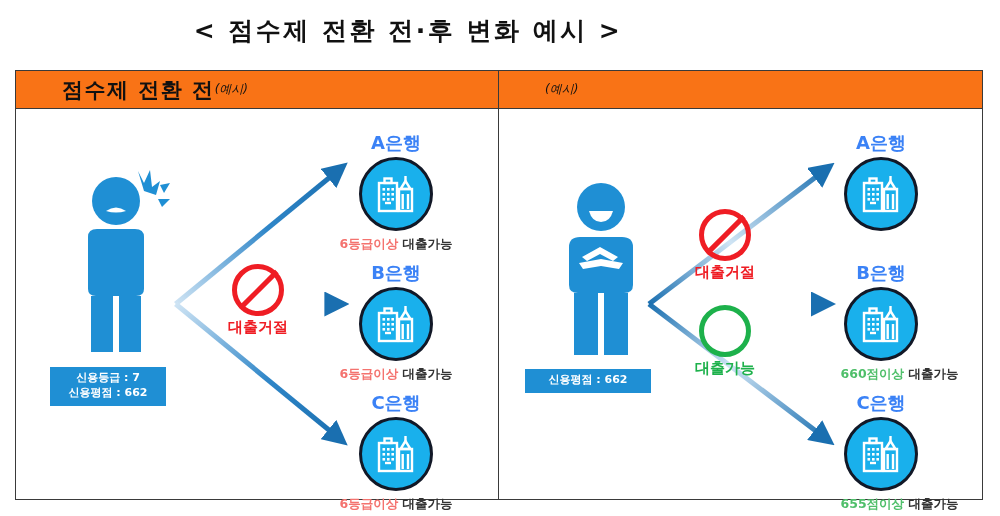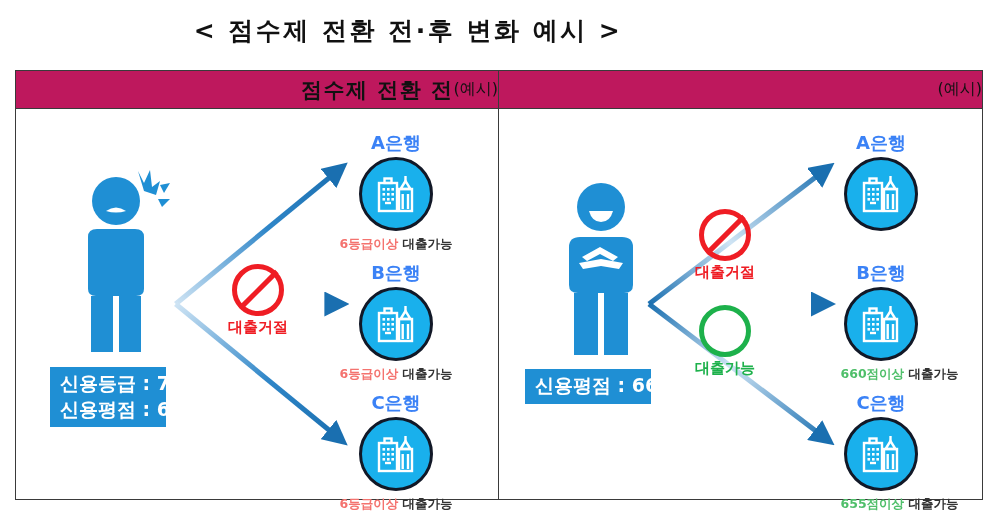--- a/index.html
+++ b/index.html
@@ -40,39 +40,41 @@
     background: #ffffff;
   }
   .header-row {
     display: flex;
     height: 38px;
     border-bottom: 1.6px solid #3a3a3a;
     box-sizing: border-box;
   }
   .header-cell {
     flex: 1 1 50%;
-    background: #be185d;
+    background: #f97316;
     display: flex;
     align-items: center;
-    justify-content: flex-end;
-    box-sizing: border-box;
+    justify-content: flex-start;
+    box-sizing: border-box;
+    padding-left: 46px;
   }
   .header-cell.left {
     border-right: 1.6px solid #3a3a3a;
   }
   .header-cell .h-main {
     font-size: 21px;
     font-weight: bold;
     color: #111;
     letter-spacing: 1.5px;
   }
   .header-cell .h-sub {
-    font-size: 16px;
+    font-size: 12px;
     font-weight: normal;
     color: #111;
+    font-style: italic;
   }
 
   
   .panels {
     display: flex;
     height: 390px;
   }
   .panel {
     position: relative;
     flex: 1 1 50%;
@@ -89,21 +91,21 @@
     height: 210px;
   }
   .person svg { display: block; }
 
   .person-label {
     position: absolute;
     background: #1f8fd4;
     color: #ffffff;
     font-weight: bold;
     text-align: center;
-    font-size: 19px;
+    font-size: 11px;
     line-height: 1.35;
     padding: 4px 10px 5px 10px;
     box-sizing: border-box;
     white-space: nowrap;
   }
 
   
   .bank {
     position: absolute;
     width: 180px;

